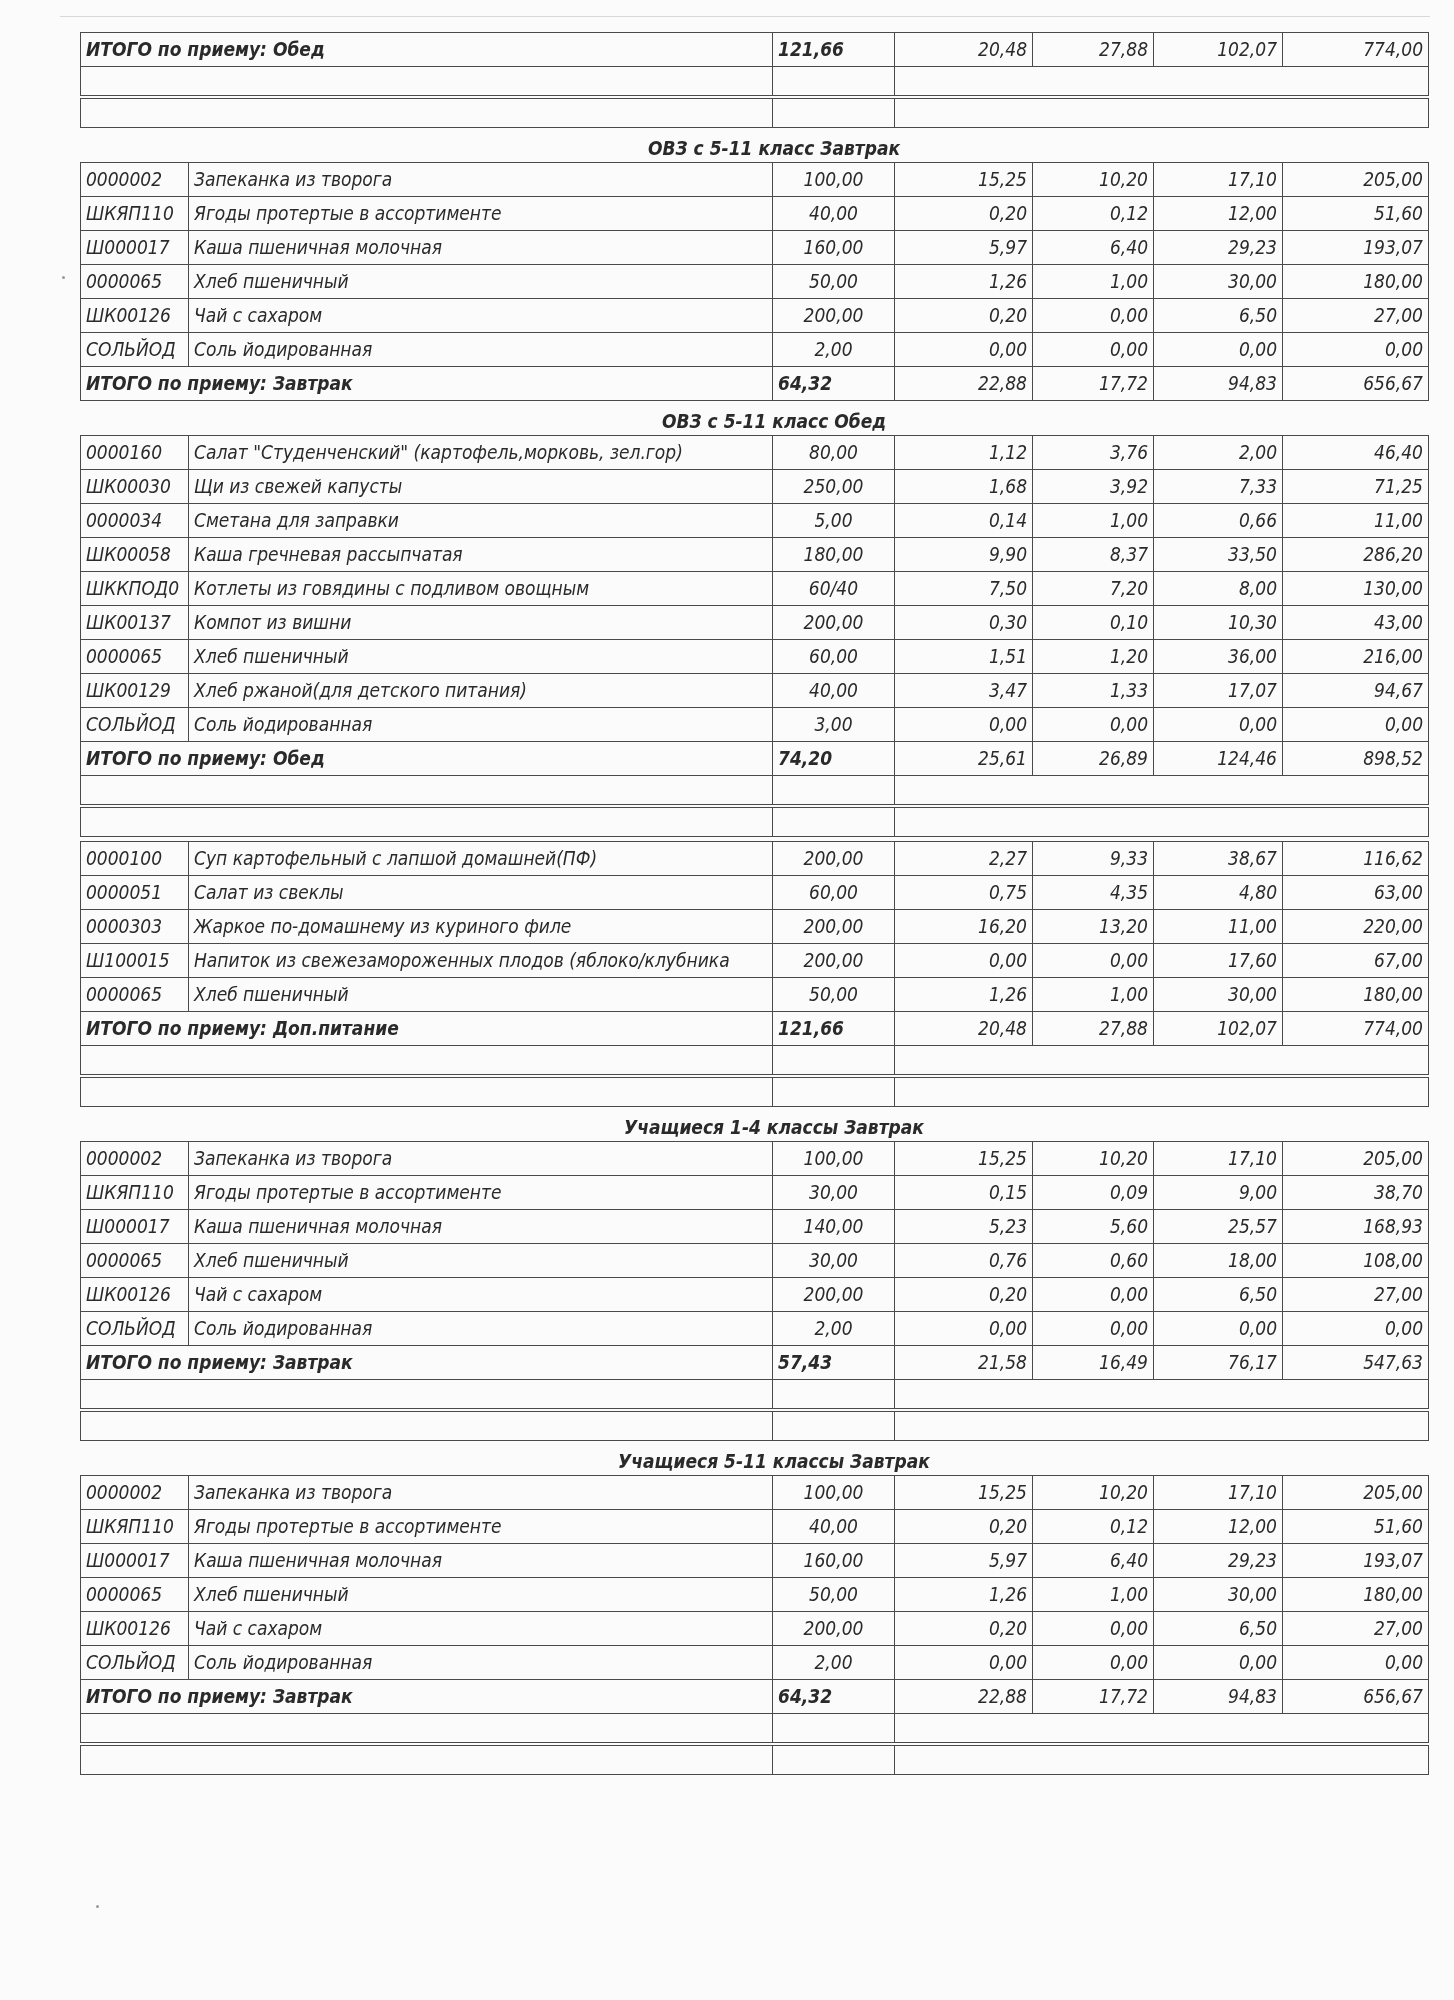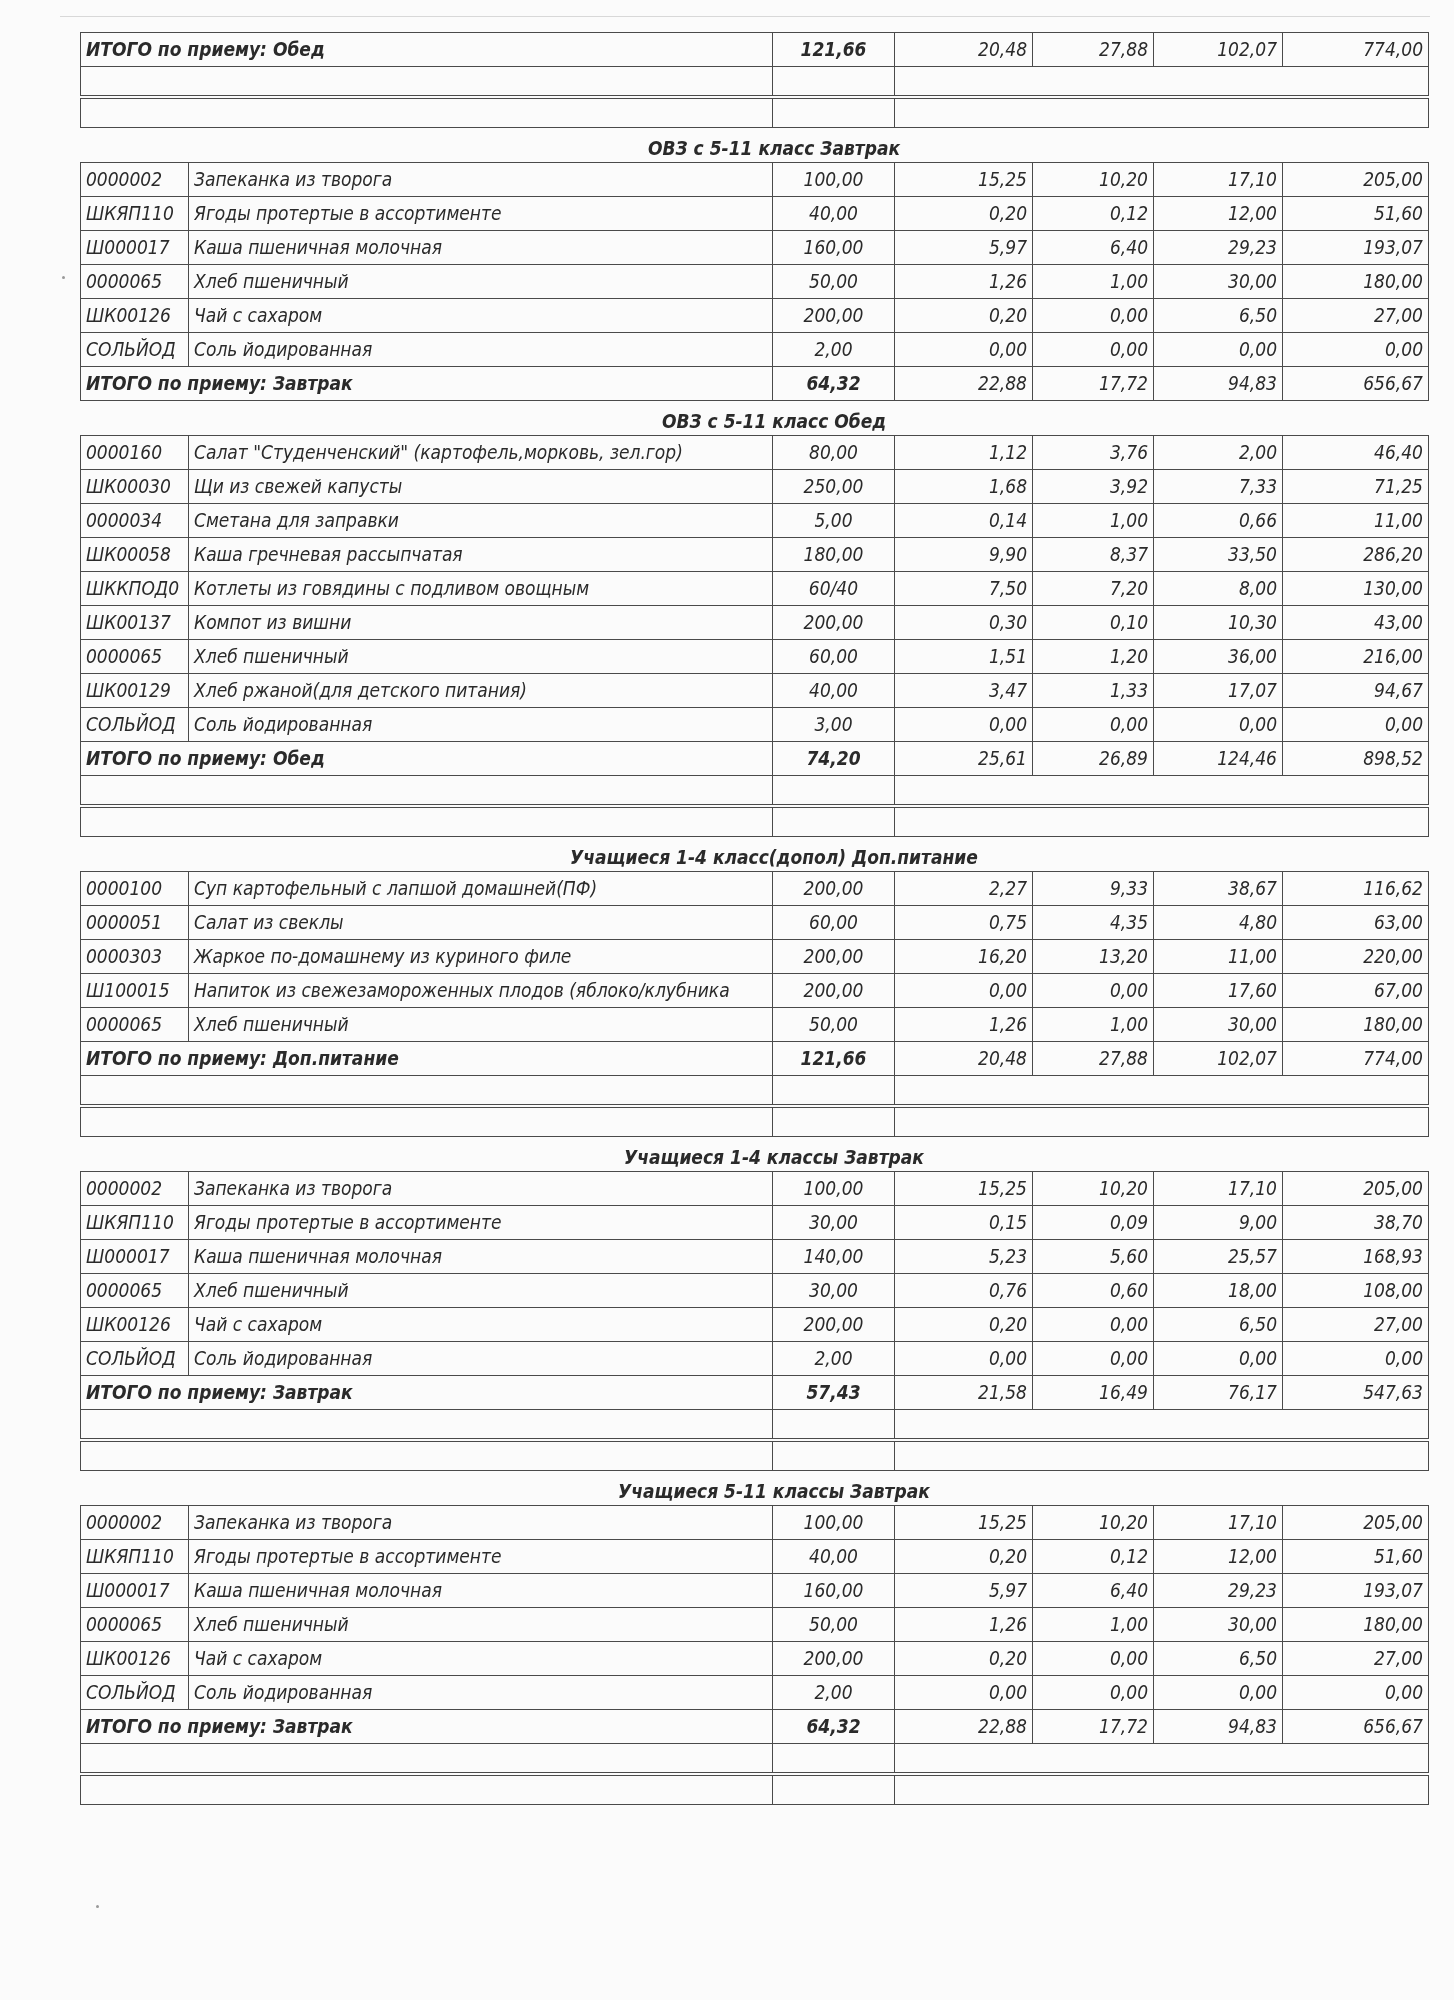--- a/index.html
+++ b/index.html
@@ -17,21 +17,21 @@
   col.c-code { width: 108px; }
   col.c-name { width: 584px; }
   col.c-qty  { width: 122px; }
   col.c-n1   { width: 138px; }
   col.c-n2   { width: 121px; }
   col.c-n3   { width: 129px; }
   col.c-n4   { width: 146px; }
   td.num { text-align: right; padding-right: 4px; }
   td.qty { text-align: center; }
   td.total-label { font-weight: bold; }
-  td.total-qty { font-weight: bold; text-align: center; }
+  td.total-qty { font-weight: bold; }
   tr.blank td { height: 28px; }
   tr.blank.dbl td { border-top: 4px double #4a4a4a; }
   .section-title {
     text-align: center; font-weight: bold; font-size: 19px; height: 28px; line-height: 28px; margin-top: 6px;
     padding-left: 40px;
   }
   .section { margin-bottom: 4px; }
   .speck { position: absolute; width: 3px; height: 3px; border-radius: 50%; background: #999; }
 </style>
 </head>
@@ -263,21 +263,20 @@
             <tr class="blank dbl">
               <td colspan="2"></td>
               <td></td>
               <td colspan="4"></td>
             </tr>
           </tbody>
     </table>
   </div>
 
   <div class="section">
-    <div class="section-title">Учащиеся 1-4 класс(допол) Доп.питание</div>
     <table class="menu">
       <colgroup>
             <col class="c-code">
             <col class="c-name">
             <col class="c-qty">
             <col class="c-n1">
             <col class="c-n2">
             <col class="c-n3">
             <col class="c-n4">
           </colgroup>

